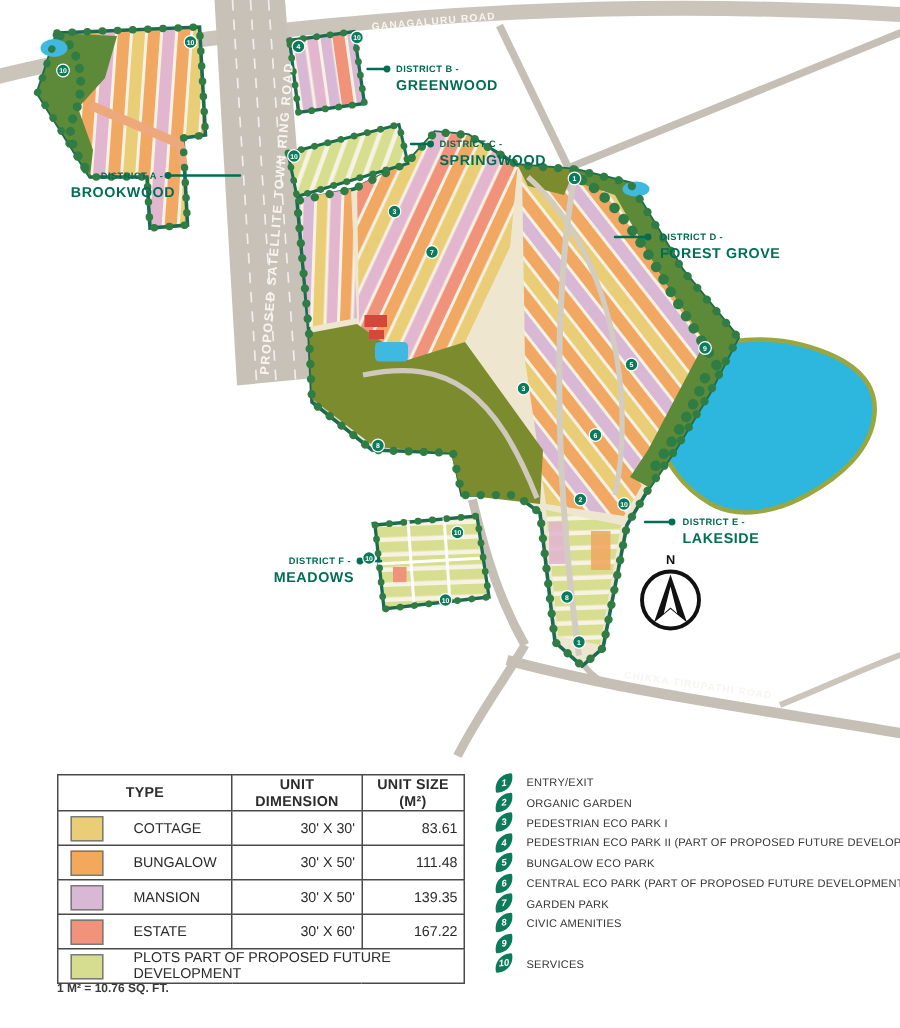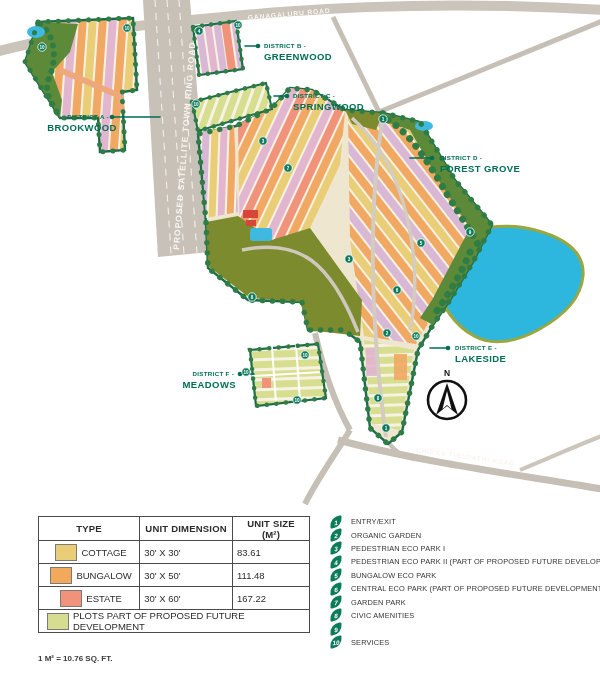--- a/index.html
+++ b/index.html
@@ -15,23 +15,23 @@
   .marker-num{font-size:4.6px;font-weight:bold;fill:#fff;text-anchor:middle;}
   
   #legend{position:absolute;left:0;top:508px;width:600px;height:177px;}
   #plot-table{
     position:absolute;left:38px;top:8px;width:272px;border-collapse:collapse;
     font-size:9.5px;color:#2b2b2b;
   }
   #plot-table th,#plot-table td{border:1px solid #4a4a4a;padding:0 4px;}
   #plot-table th{height:23px;font-size:9.5px;letter-spacing:.2px;}
   #plot-table td{height:22px;}
-  .type-cell{display:flex;align-items:center;gap:4px;padding-left:4px;justify-content:center;}
+  .type-cell{display:flex;align-items:center;gap:20px;padding-left:4px;}
   .swatch{width:20px;height:15px;border:1px solid #7a7a7a;flex:0 0 auto;}
-  .c-dim,.c-size{text-align:left;}
+  .c-dim,.c-size{text-align:right;}
   #footnote{position:absolute;left:38px;top:146px;font-size:8px;color:#3a3a3a;font-weight:bold;}
   #amenities{position:absolute;left:330px;top:7px;}
   .amenity-row{display:flex;align-items:center;gap:9px;height:13.4px;}
   .leaf{
     width:12px;height:12px;background:#0b7b5c;border-radius:85% 8% 85% 8%;
     transform:rotate(-6deg);display:flex;align-items:center;justify-content:center;
     color:#fff;font-size:6.3px;font-weight:bold;font-style:italic;flex:0 0 auto;
   }
   .amenity-label{font-size:7.4px;color:#333;letter-spacing:.15px;white-space:nowrap;}
 </style>
@@ -324,20 +324,30 @@
               <span class="swatch" style="background-color: rgb(242, 169, 92);"></span>
               <span>BUNGALOW</span>
             </div>
           </td>
       <td class="c-dim">30' X 50'</td>
       <td class="c-size">111.48</td>
     </tr>
     <tr>
       <td>
             <div class="type-cell">
+              <span class="swatch" style="background-color: rgb(217, 184, 214);"></span>
+              <span>MANSION</span>
+            </div>
+          </td>
+      <td class="c-dim">30' X 50'</td>
+      <td class="c-size">139.35</td>
+    </tr>
+    <tr>
+      <td>
+            <div class="type-cell">
               <span class="swatch" style="background-color: rgb(240, 147, 122);"></span>
               <span>ESTATE</span>
             </div>
           </td>
       <td class="c-dim">30' X 60'</td>
       <td class="c-size">167.22</td>
     </tr>
     <tr>
       <td colspan="3">
             <div class="type-cell">

